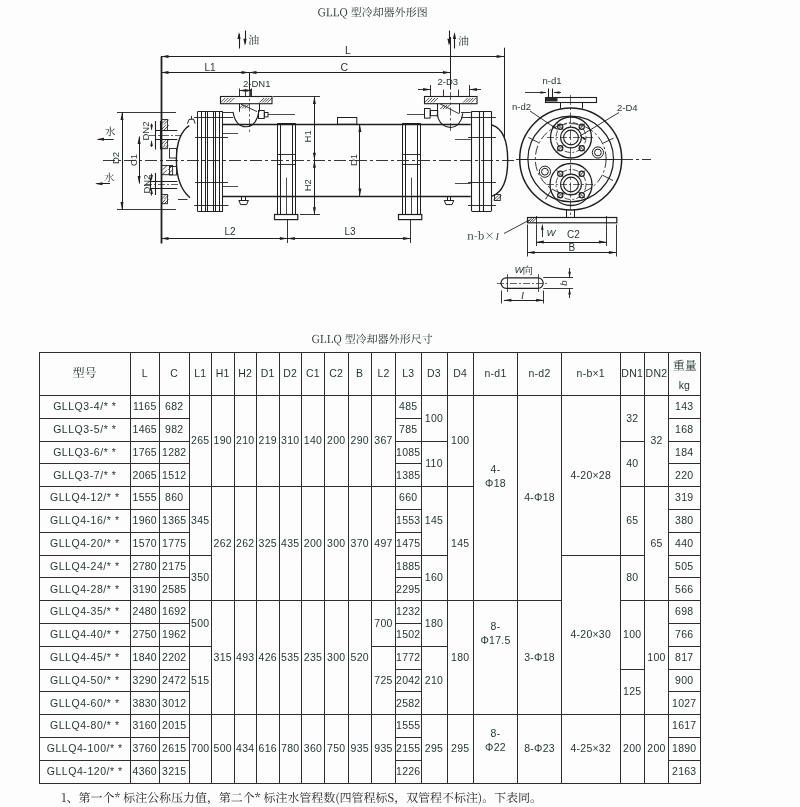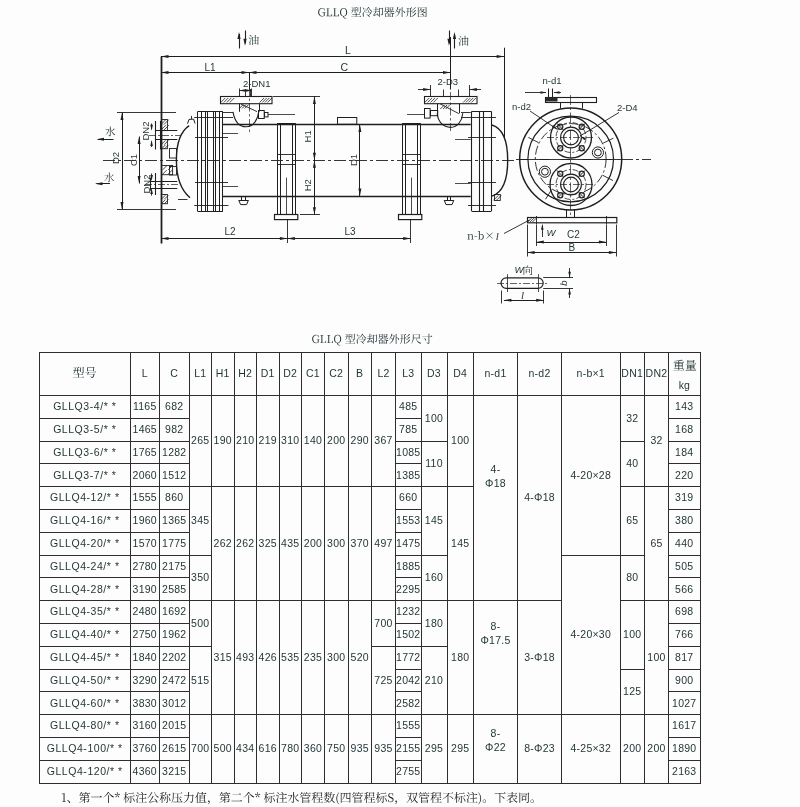--- a/index.html
+++ b/index.html
@@ -436,21 +436,21 @@
           <td class="mod">GLLQ3-6/*&nbsp;*</td>
           <td>1765</td>
           <td>1282</td>
           <td>1085</td>
           <td rowspan="2">110</td>
           <td rowspan="2">40</td>
           <td>184</td>
         </tr>
 <tr class="dr">
           <td class="mod">GLLQ3-7/*&nbsp;*</td>
-          <td>2060</td>
+          <td>2065</td>
           <td>1512</td>
           <td>1385</td>
           <td>220</td>
         </tr>
 <tr class="dr">
           <td class="mod">GLLQ4-12/*&nbsp;*</td>
           <td>1555</td>
           <td>860</td>
           <td rowspan="3">345</td>
           <td rowspan="5">262</td>
@@ -581,17 +581,17 @@
           <td class="mod">GLLQ4-100/*&nbsp;*</td>
           <td>3760</td>
           <td>2615</td>
           <td>2155</td>
           <td>1890</td>
         </tr>
 <tr class="dr">
           <td class="mod">GLLQ4-120/*&nbsp;*</td>
           <td>4360</td>
           <td>3215</td>
-          <td>2755</td>
+          <td>1226</td>
           <td>2163</td>
         </tr>
 </tbody>
     </table>
 </div>
 </body></html>

